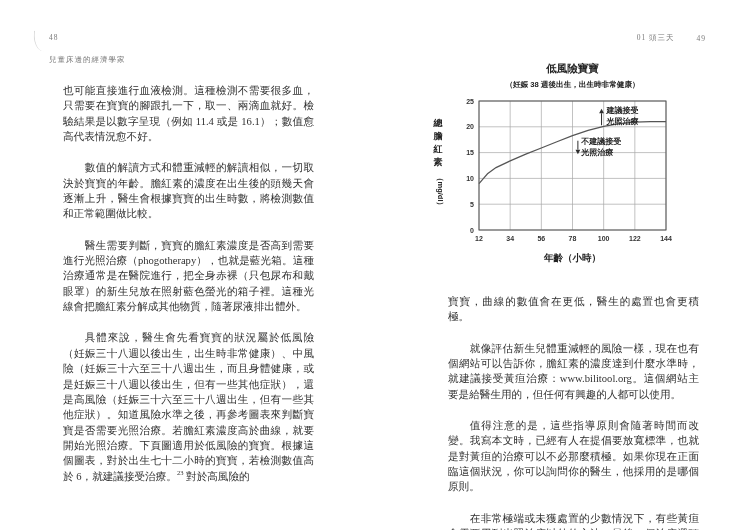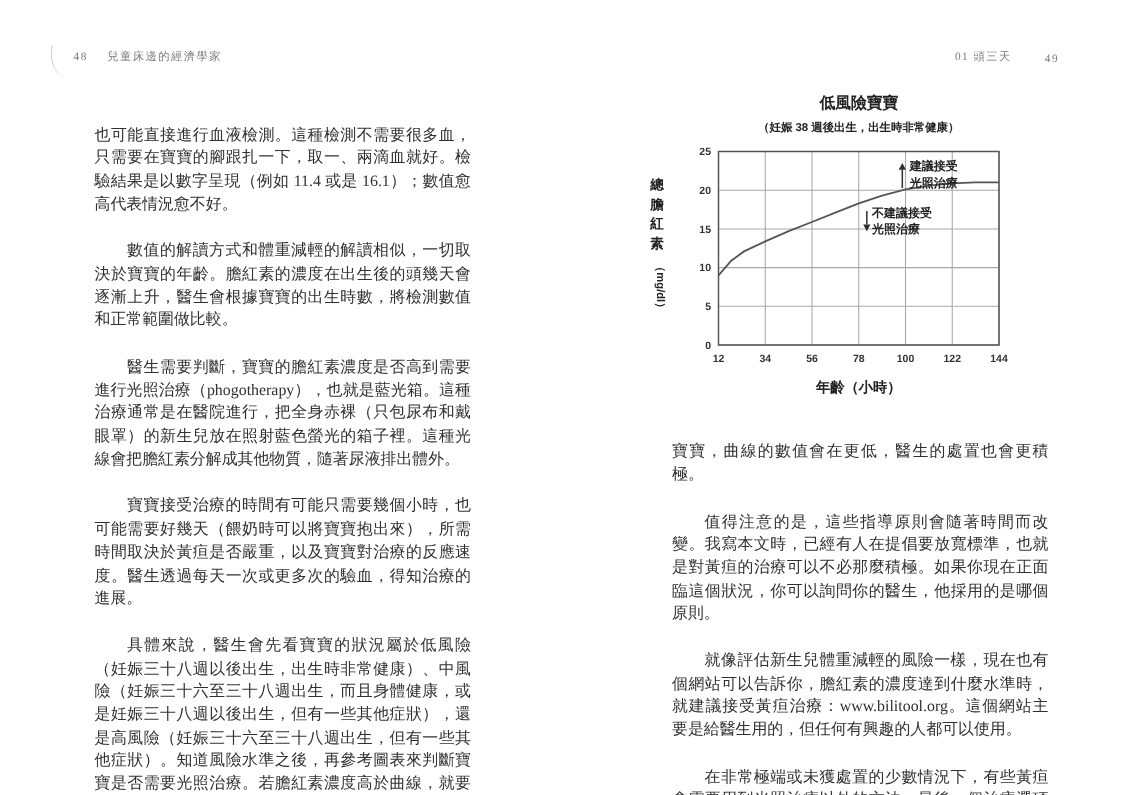--- a/index.html
+++ b/index.html
@@ -12,21 +12,21 @@
   .page{position:absolute;top:0;height:530px;width:375px;}
   .page-left{left:0;}
   .page-right{left:375px;}
 
   
   .running-header{
     position:absolute;top:33px;font-size:7.5px;color:#7a7a7a;
     letter-spacing:1px;display:flex;align-items:baseline;
     font-family:"Liberation Serif","DejaVu Serif",serif;
   }
-  .rh-left{left:49px;gap:13px;}
+  .rh-left{left:49px;gap:13px;flex-direction:column;}
   .rh-right{right:44px;gap:22px;align-items:flex-end;}
 
   
   .page-curl{
     position:absolute;left:33px;top:31px;width:12px;height:20px;
     border-left:1px solid #cfcfcf;border-radius:0 0 0 90%;
     transform:rotate(6deg);opacity:.8;
   }
 
   
@@ -62,21 +62,20 @@
   <div class="page page-left">
     <div class="running-header rh-left">
       <span>48</span>
       <span>兒童床邊的經濟學家</span>
     </div>
 
     <div class="text-col col-left">
       <p class="cont">也可能直接進行血液檢測。這種檢測不需要很多血，只需要在寶寶的腳跟扎一下，取一、兩滴血就好。檢驗結果是以數字呈現（例如 11.4 或是 16.1）；數值愈高代表情況愈不好。</p>
       <p>數值的解讀方式和體重減輕的解讀相似，一切取決於寶寶的年齡。膽紅素的濃度在出生後的頭幾天會逐漸上升，醫生會根據寶寶的出生時數，將檢測數值和正常範圍做比較。</p>
       <p>醫生需要判斷，寶寶的膽紅素濃度是否高到需要進行光照治療（phogotherapy），也就是藍光箱。這種治療通常是在醫院進行，把全身赤裸（只包尿布和戴眼罩）的新生兒放在照射藍色螢光的箱子裡。這種光線會把膽紅素分解成其他物質，隨著尿液排出體外。</p>
-      <p>寶寶接受治療的時間有可能只需要幾個小時，也可能需要好幾天（餵奶時可以將寶寶抱出來），所需時間取決於黃疸是否嚴重，以及寶寶對治療的反應速度。醫生透過每天一次或更多次的驗血，得知治療的進展。</p>
       <p><span>具體來說，醫生會先看寶寶的狀況屬於低風險（妊娠三十八週以後出生，出生時非常健康）、中風險（妊娠三十六至三十八週出生，而且身體健康，或是妊娠三十八週以後出生，但有一些其他症狀），還是高風險（妊娠三十六至三十八週出生，但有一些其他症狀）。知道風險水準之後，再參考圖表來判斷寶寶是否需要光照治療。若膽紅素濃度高於曲線，就要開始光照治療。下頁圖適用於低風險的寶寶。根據這個圖表，對於出生七十二小時的寶寶，若檢測數值高於 6，就建議接受治療。</span><sup class="fn">23</sup><span> 對於高風險的</span></p>
     </div>
   </div>
 
   <div class="page page-right">
     <div class="running-header rh-right">
       <span>01 頭三天</span>
       <span>49</span>
     </div>
 
@@ -124,19 +123,19 @@
           <text x="176.5" y="66.384" class="cann">光照治療</text>
           <line x1="147.88333333333333" y1="82.732" x2="147.88333333333333" y2="91.64800000000001" stroke="#2e2e2e" stroke-width="1"></line>
           <polygon points="147.88333333333333,96.14800000000001 145.48333333333332,91.64800000000001 150.28333333333333,91.64800000000001" fill="#2e2e2e"></polygon>
           <text x="151.28333333333333" y="86.344" class="cann">不建議接受</text>
           <text x="151.28333333333333" y="97.344" class="cann">光照治療</text>
         </svg>
     </div>
 
     <div class="text-col col-right">
       <p class="cont">寶寶，曲線的數值會在更低，醫生的處置也會更積極。</p>
+      <p>就像評估新生兒體重減輕的風險一樣，現在也有個網站可以告訴你，膽紅素的濃度達到什麼水準時，就建議接受黃疸治療：www.bilitool.org。這個網站主要是給醫生用的，但任何有興趣的人都可以使用。</p>
       <p>值得注意的是，這些指導原則會隨著時間而改變。我寫本文時，已經有人在提倡要放寬標準，也就是對黃疸的治療可以不必那麼積極。如果你現在正面臨這個狀況，你可以詢問你的醫生，他採用的是哪個原則。</p>
-      <p>就像評估新生兒體重減輕的風險一樣，現在也有個網站可以告訴你，膽紅素的濃度達到什麼水準時，就建議接受黃疸治療：www.bilitool.org。這個網站主要是給醫生用的，但任何有興趣的人都可以使用。</p>
       <p>在非常極端或未獲處置的少數情況下，有些黃疸會需要用到光照治療以外的方法。最後一個治療選項是換血療法，也就是移除新生兒的血液，以輸入的血液取而代之。這個處置可以挽救性</p>
     </div>
   </div>
 
 </div>
 
 </body></html>

